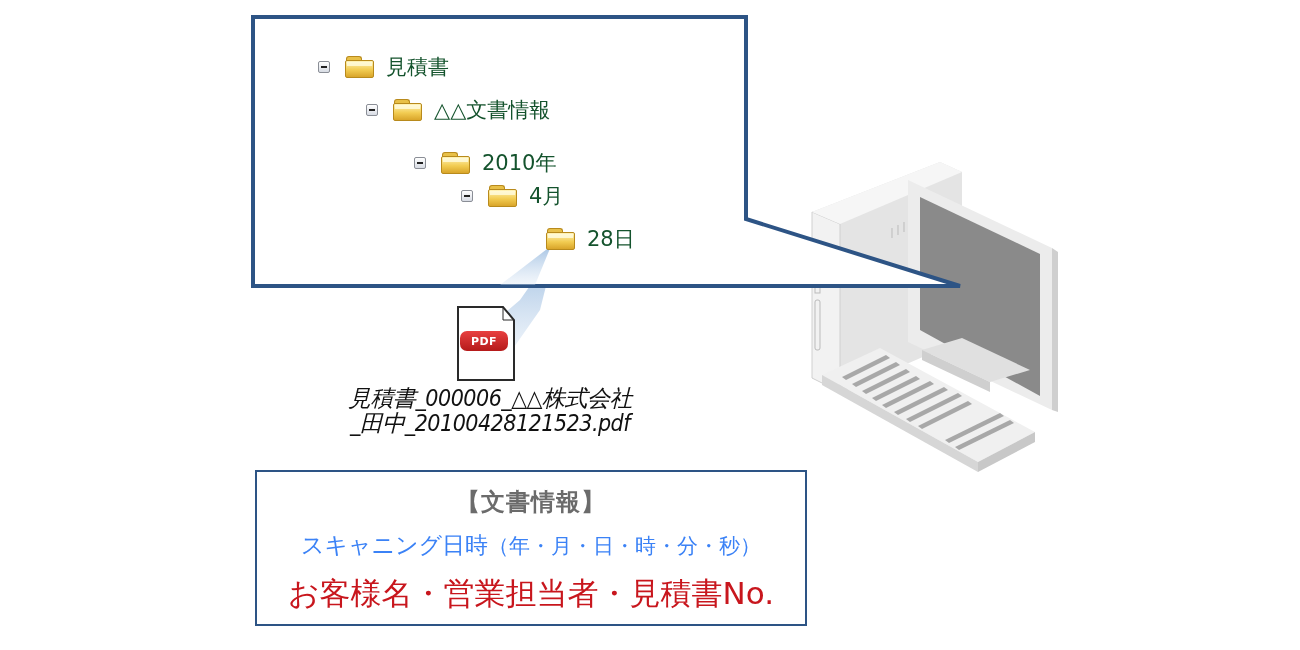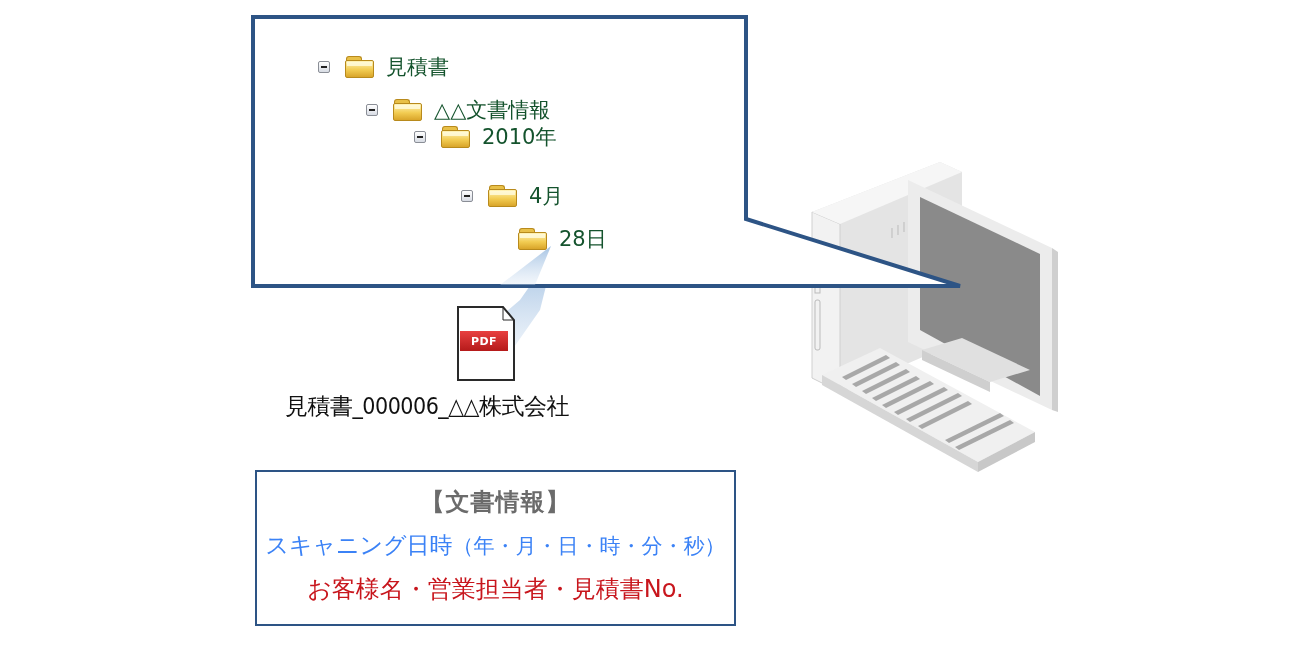--- a/index.html
+++ b/index.html
@@ -32,35 +32,37 @@
     content: ""; position: absolute; left: 1px; right: 1px; top: 1px; height: 4px; background: #fffbe0; opacity: .8;
   }
   .tree-label { font-size: 21px; color: #14532d; white-space: nowrap; font-family: "DejaVu Sans", sans-serif; }
 
   .pdf-icon { position: absolute; left: 456px; top: 305px; width: 58px; height: 76px; }
   .pdf-badge {
     position: absolute; left: 4px; top: 26px; width: 48px; height: 20px;
     background: linear-gradient(#e84040, #b51a1a); color: #fff; font-size: 11px; font-weight: bold;
     display: flex; align-items: center; justify-content: center; letter-spacing: 0.5px;
     font-family: "DejaVu Sans", sans-serif;
+    border-radius: 7px;
   }
   .file-name {
-    position: absolute; left: 285px; top: 394px; width: 410px; text-align: left;
+    position: absolute; left: 285px; top: 386px; width: 410px; text-align: center;
     font-size: 23px; line-height: 25px; color: #111; font-family: "DejaVu Sans Condensed", "DejaVu Sans", sans-serif;
     letter-spacing: -0.5px;
+    font-style: italic;
   }
 
   .info-box {
-    position: absolute; left: 255px; top: 470px; width: 481px; height: 156px;
+    position: absolute; left: 255px; top: 470px; width: 552px; height: 156px;
     border: 2px solid #2d5485; box-sizing: border-box; background: #fff; text-align: center;
   }
   .info-title { margin-top: 14px; font-size: 24px; color: #6b6b6b; font-weight: bold; letter-spacing: 1px; }
   .info-line1 { margin-top: 12px; font-size: 23px; color: #3b82f6; white-space: nowrap; }
   .info-line1 .sub { font-size: 21px; }
-  .info-line2 { margin-top: 12px; font-size: 24px; color: #c8161d; white-space: nowrap; }
+  .info-line2 { margin-top: 12px; font-size: 31px; color: #c8161d; white-space: nowrap; }
 </style>
 </head>
 <body>
 
 <svg class="callout-svg" viewBox="0 0 1300 650">
   <defs>
     <linearGradient id="beam" x1="0" y1="0" x2="0" y2="1">
       <stop offset="0" stop-color="#8fb4dc" stop-opacity="0.9"></stop>
       <stop offset="1" stop-color="#dce8f5" stop-opacity="0.4"></stop>
     </linearGradient>
@@ -122,51 +124,52 @@
     <span class="tree-label">見積書</span>
   </div>
   <div class="tree-row" style="left:366px; top:95px;">
     <span class="collapse-box"></span>
     <span class="folder">
         <span class="tab"></span>
         <span class="body"></span>
       </span>
     <span class="tree-label">△△文書情報</span>
   </div>
-  <div class="tree-row" style="left:414px; top:122px;">
+  <div class="tree-row" style="left:414px; top:148px;">
     <span class="collapse-box"></span>
     <span class="folder">
         <span class="tab"></span>
         <span class="body"></span>
       </span>
     <span class="tree-label">2010年</span>
   </div>
   <div class="tree-row" style="left:461px; top:181px;">
     <span class="collapse-box"></span>
     <span class="folder">
         <span class="tab"></span>
         <span class="body"></span>
       </span>
     <span class="tree-label">4月</span>
   </div>
-  <div class="tree-row" style="left:517px; top:224px;text-align:center;">
+  <div class="tree-row" style="left:545px; top:224px;text-align:center;">
     <span class="folder">
         <span class="tab"></span>
         <span class="body"></span>
       </span>
     <span class="tree-label">28日</span>
   </div>
 </div>
 
 <div class="pdf-icon">
   <div class="pdf-badge">PDF</div>
 </div>
 
 <div class="file-name">
   <div>見積書_000006_△△株式会社</div>
+  <div>_田中_20100428121523.pdf</div>
 </div>
 
 <div class="info-box">
   <div class="info-title">【文書情報】</div>
   <div class="info-line1">
     <span>スキャニング日時</span><span class="sub">（年・月・日・時・分・秒）</span>
   </div>
   <div class="info-line2">お客様名・営業担当者・見積書No.</div>
 </div>
 

